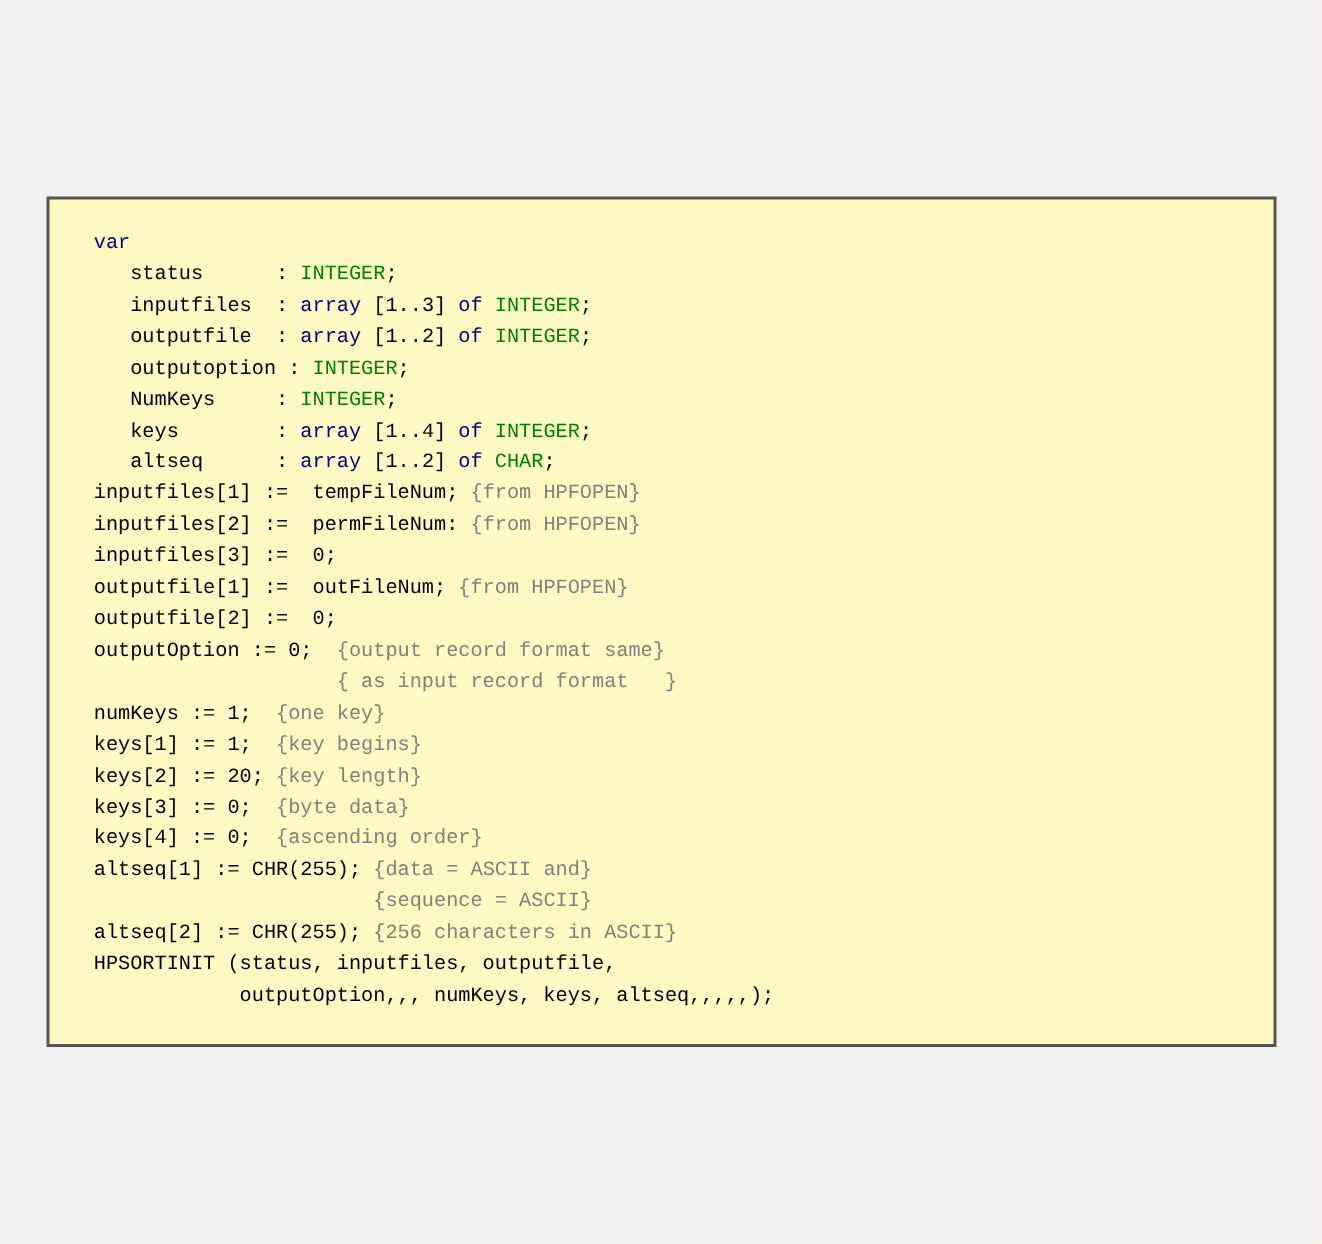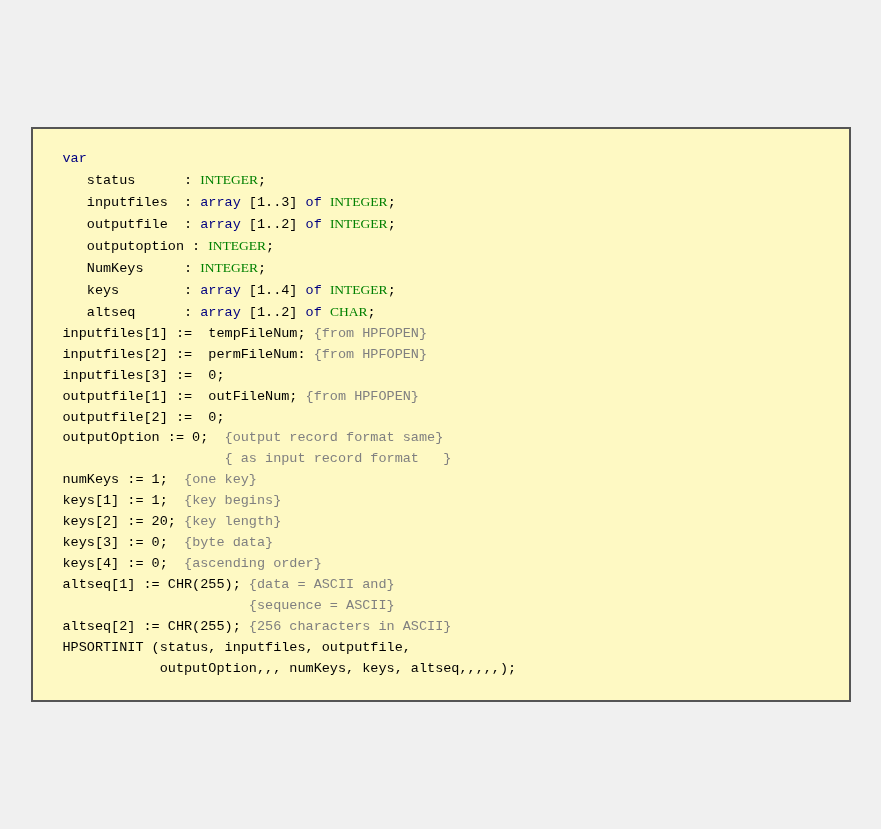--- a/index.html
+++ b/index.html
@@ -30,21 +30,20 @@
       white-space: pre;
     }
 
     .kw {
       color: #000080; 
       font-weight: normal;
     }
 
     .type {
       color: #008000; 
-      font-family: Liberation Serif, serif;
     }
 
     .comment {
       color: #808080; 
     }
 
     .plain {
       color: #000000;
     }
 

